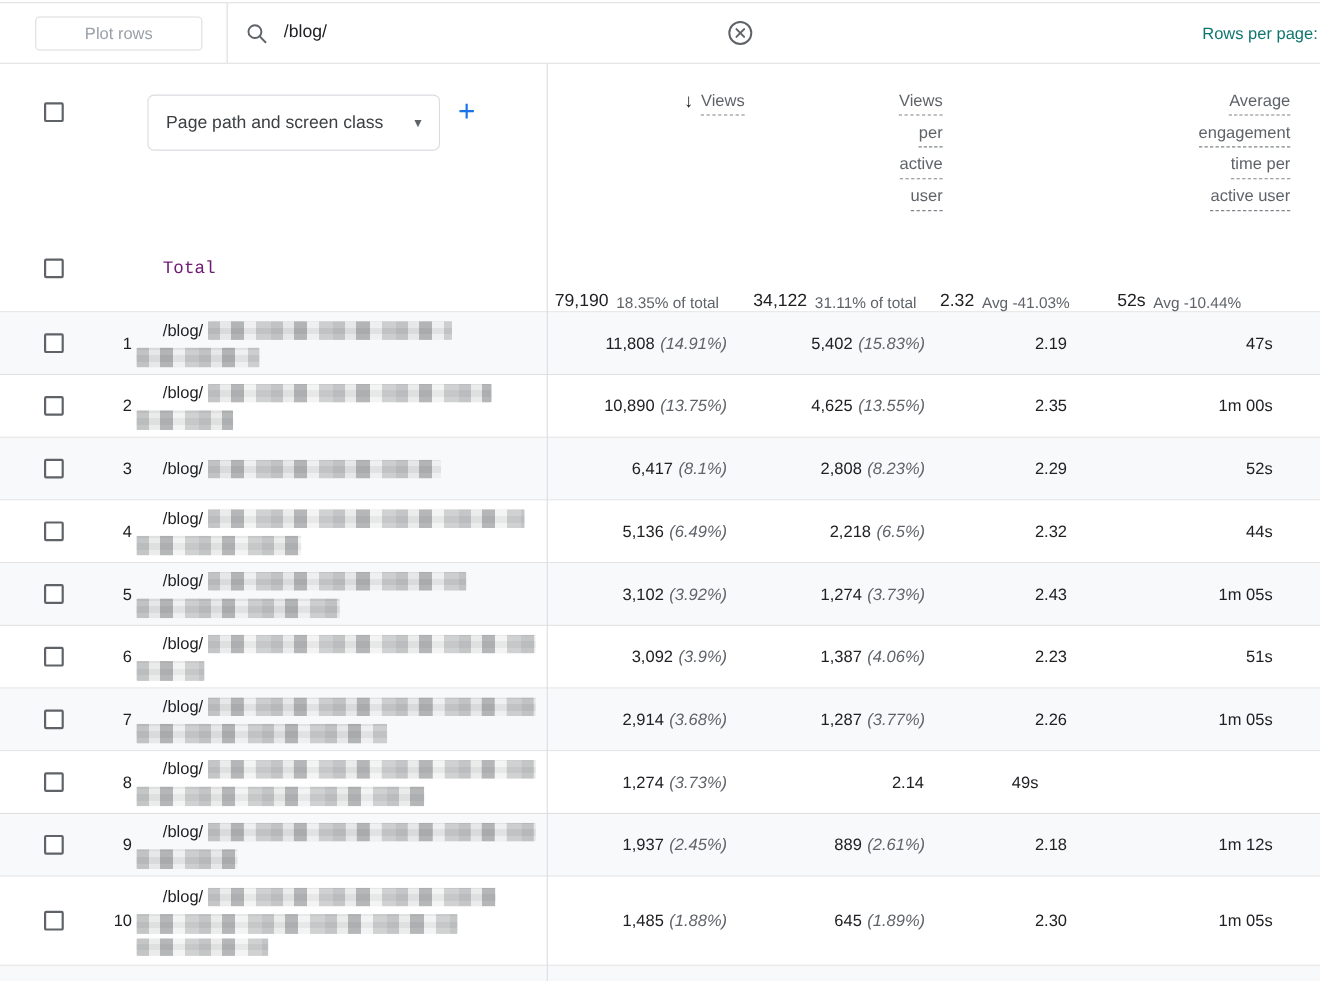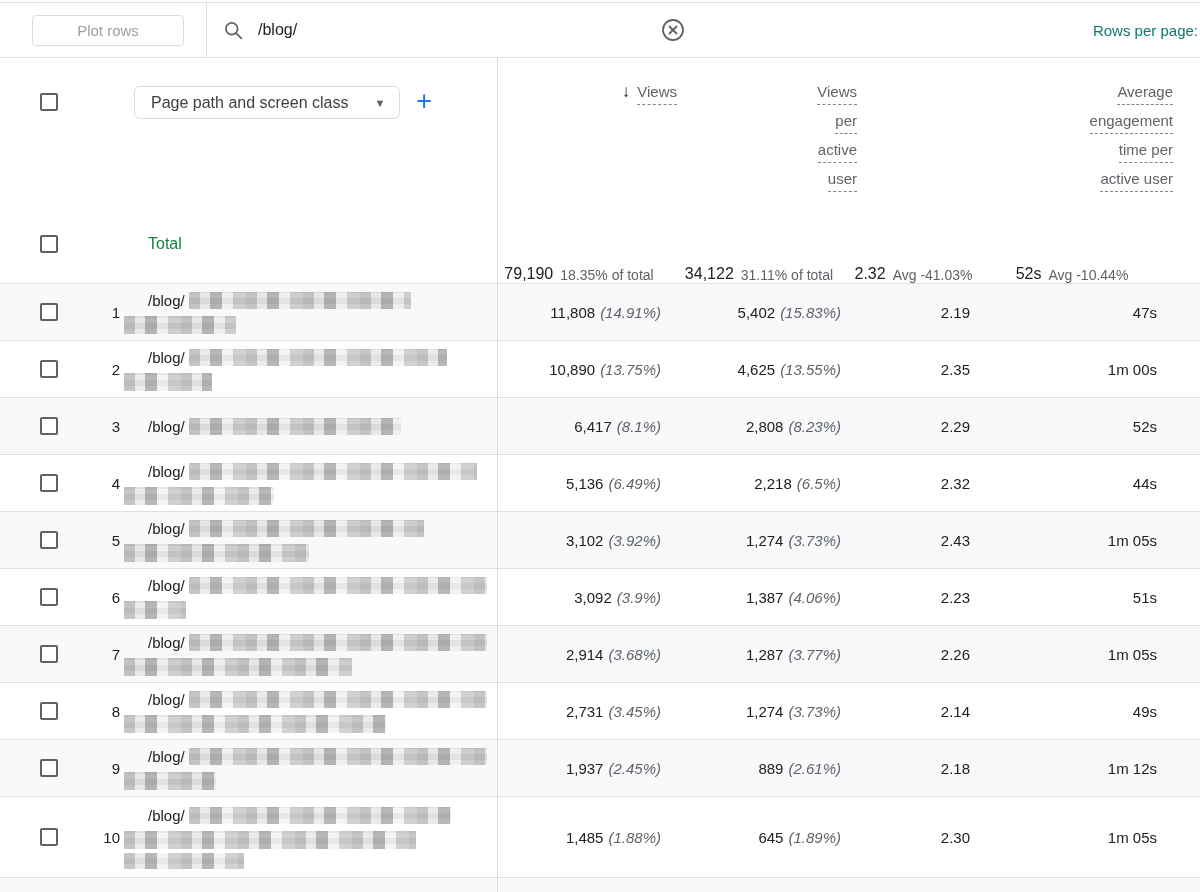--- a/index.html
+++ b/index.html
@@ -107,21 +107,21 @@
   
   .header-block { height: 147px; }
   .header-left {
     grid-column: 1 / 4;
     display: flex; align-items: flex-start;
     padding-top: 28px;
   }
   .header-left .checkbox { margin-left: 40px; margin-top: 7px; }
   .dim-pill {
     margin-left: 76px;
-    height: 33px;
+    height: 51px;
     border: 1px solid #dadce0;
     border-radius: 6px;
     background: #fff;
     display: flex; align-items: center;
     padding: 0 14px 0 16px;
     font-size: 16px; color: #3c4043;
     font-family: inherit;
     cursor: pointer;
     white-space: nowrap;
   }
@@ -147,21 +147,21 @@
     white-space: nowrap;
   }
   .views-head-row { display: flex; align-items: flex-start; }
   .sort-arrow {
     color: #202124; font-size: 17px; line-height: 17px;
     margin-right: 7px;
   }
 
   
   .totals-row { height: 79px; border-bottom: 1px solid #e0e0e0; }
-  .totals-row .path-cell { font-size: 16px; color: #15803d; }
+  .totals-row .path-cell { font-size: 16px; color: #701a75; font-family: Liberation Mono, monospace; }
   .tot-metric {
     display: flex; flex-direction: row; align-items: flex-end; justify-content: center;
     padding-right: 16px; gap: 7px; white-space: nowrap;
   }
   .tot-metric.c3 { padding-right: 17px; }
   .tot-metric.c4 { padding-right: 43px; }
   .tot-main { font-size: 16px; font-weight: 500; color: #202124; }
   .tot-sub { font-size: 14px; color: #5f6368; }
 
   
@@ -483,24 +483,20 @@
     </div>
   <div class="num-cell">8</div>
   <div class="path-cell">
     <div class="pline">
         <span>/blog/</span>
         <span class="blur l1" style="width:330px;"></span>
       </div>
     <span class="blur l2" style="width:262px;"></span>
   </div>
   <div class="metric">
-      <span>2,731</span>
-      <span class="pct">(3.45%)</span>
-    </div>
-  <div class="metric">
       <span>1,274</span>
       <span class="pct">(3.73%)</span>
     </div>
   <div class="metric c3">
       <span>2.14</span>
     </div>
   <div class="metric c4">
       <span>49s</span>
     </div>
 </div>

